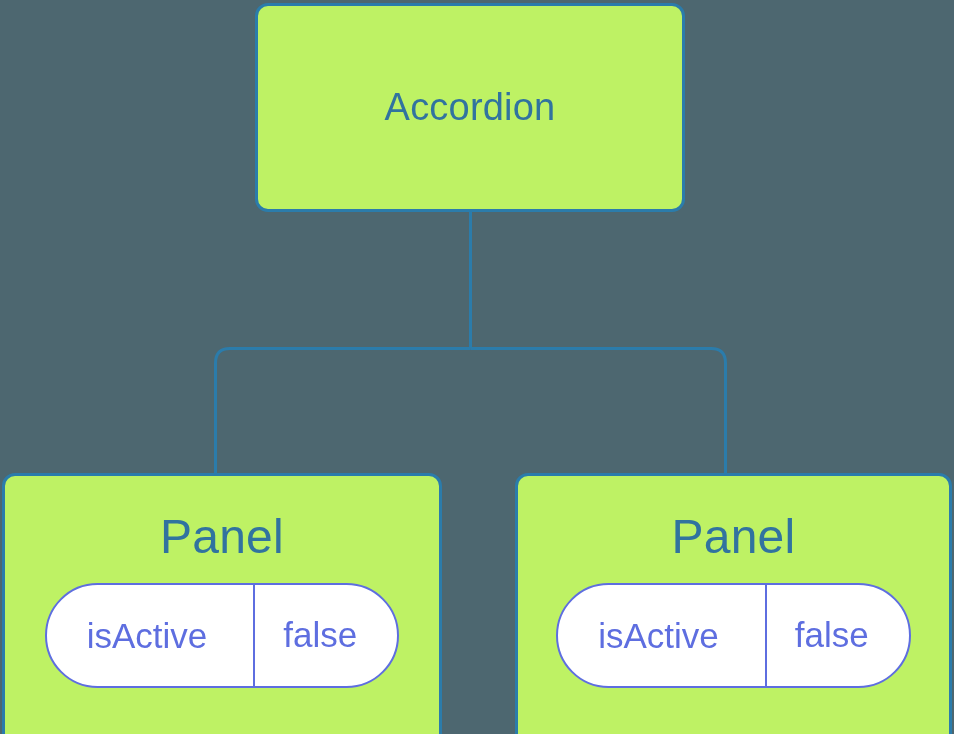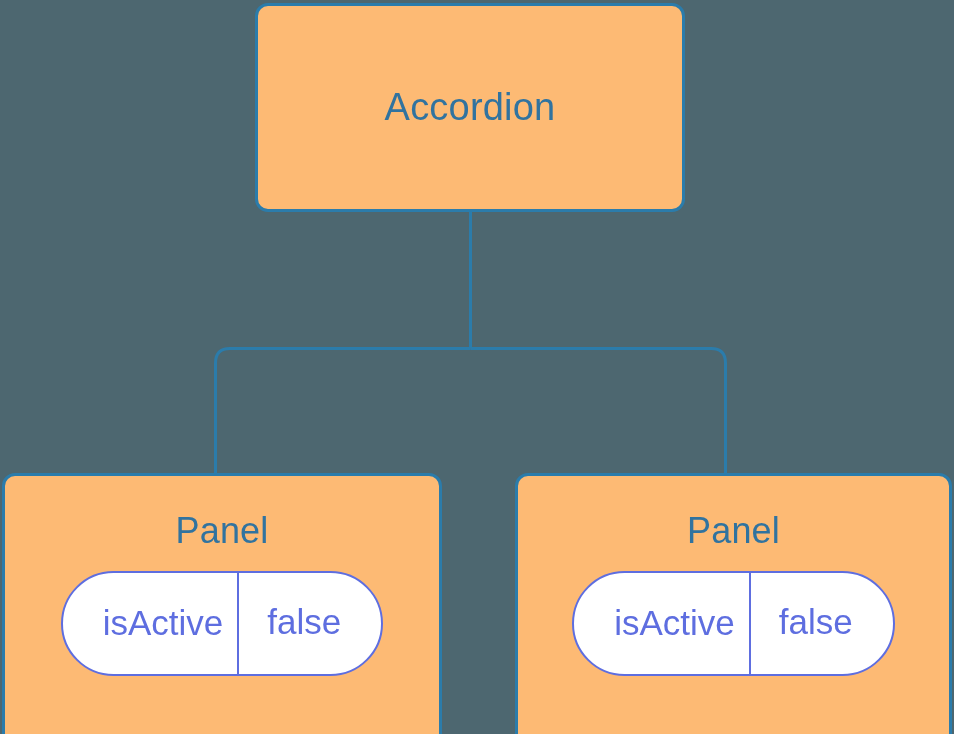--- a/index.html
+++ b/index.html
@@ -36,21 +36,21 @@
     stroke: #2b7cab;
     stroke-width: 3;
     stroke-linecap: butt;
     stroke-linejoin: round;
   }
 
   
   .node {
     position: absolute;
     box-sizing: border-box;
-    background: #fdba74;
+    background: #bef264;
     border: 3px solid #2b7cab;
     border-radius: 13px;
     display: flex;
     flex-direction: column;
     align-items: center;
     z-index: 2;
   }
 
   .node-root {
     left: 255px;
@@ -72,21 +72,21 @@
     width: 440px;
     height: 300px;          
     top: 473px;
     justify-content: flex-start;
     padding-top: 36px;
   }
   .node-leaf.left  { left: 2px; }
   .node-leaf.right { left: 515px; width: 437px; }
 
   .node-leaf .node-title {
-    font-size: 36px;
+    font-size: 48px;
   }
 
   
   .prop-pill {
     margin-top: 21px;
     height: 105px;
     border: 2px solid #5e6ee0;
     border-radius: 56px;
     display: flex;
     align-items: stretch;
@@ -100,21 +100,21 @@
     display: flex;
     align-items: center;
     justify-content: center;
     color: #5e6ee0;
     font-size: 35px;
     white-space: nowrap;
     box-sizing: border-box;
   }
 
   .prop-key {
-    padding: 0 14px 0 40px;
+    padding: 0 46px 0 40px;
   }
 
   .prop-val {
     border-left: 2px solid #5e6ee0;
     padding: 0 40px 2px 28px;
   }
 </style>
 </head>
 <body>
 

